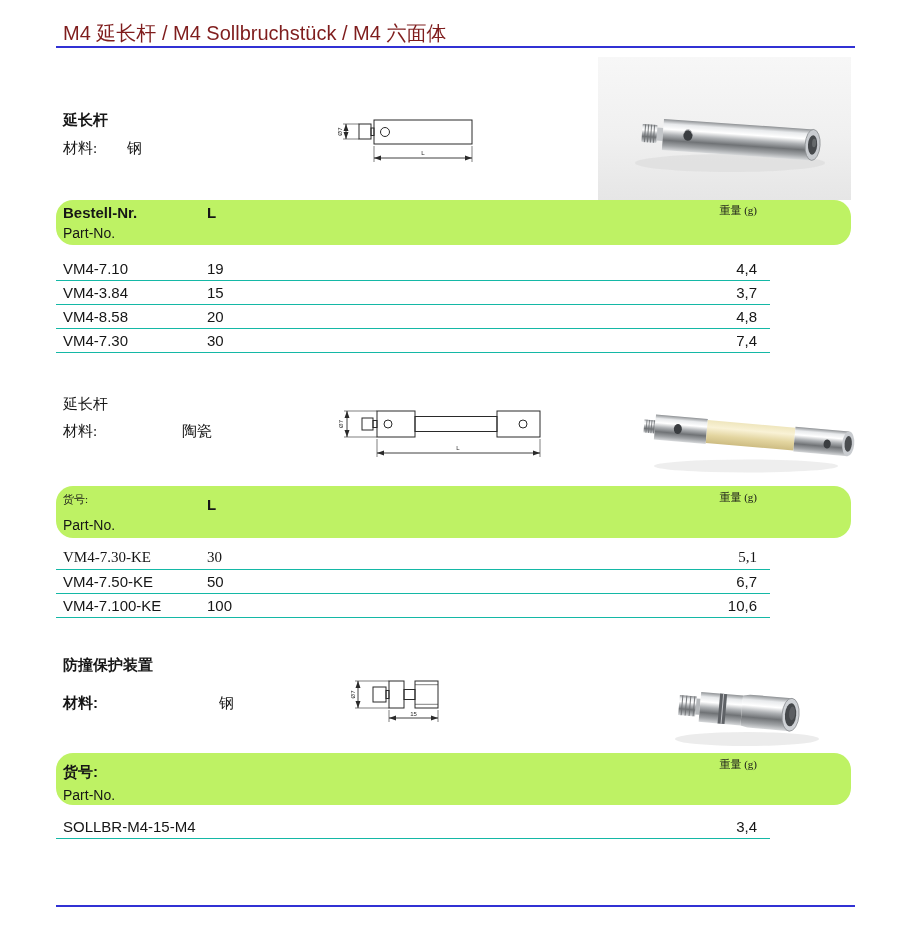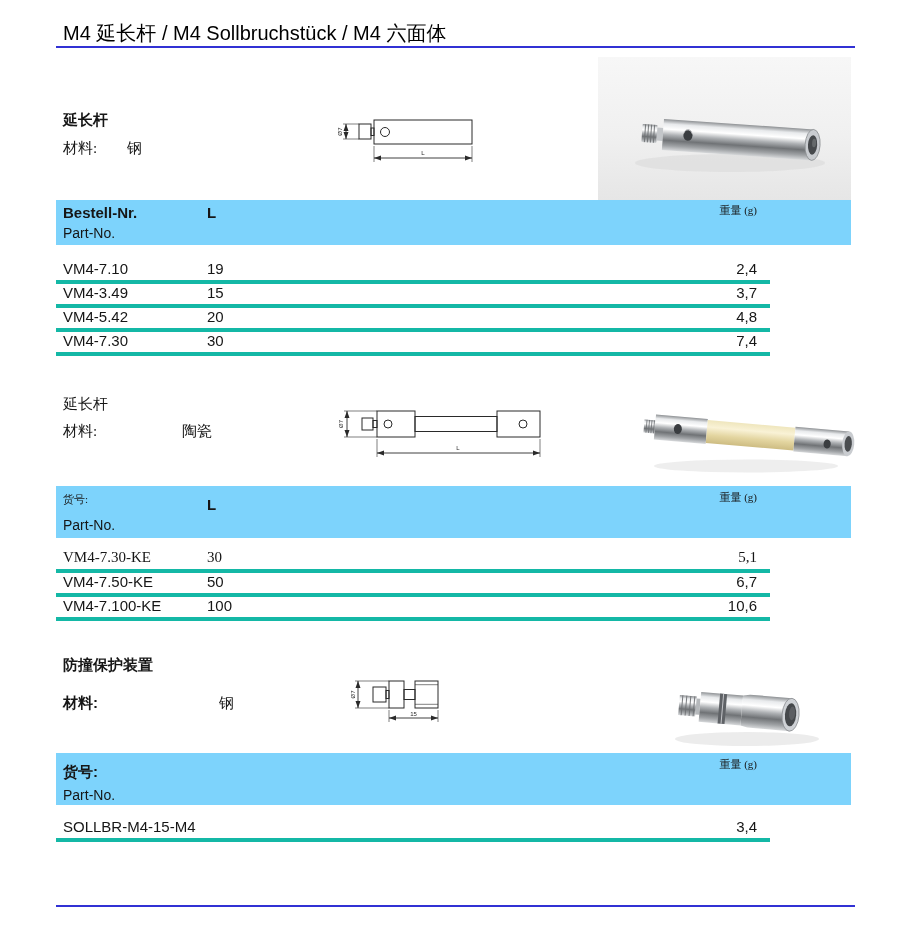--- a/index.html
+++ b/index.html
@@ -1,31 +1,31 @@
 <!DOCTYPE html>
 <html><head>
 <meta charset="utf-8">
 <style>
   html,body{margin:0;padding:0;}
   body{width:900px;height:925px;background:#ffffff;position:relative;overflow:hidden;
        font-family:"Liberation Sans",sans-serif;color:#161616;}
   .abs{position:absolute;}
-  .title{font-size:20px;color:#000000;white-space:nowrap;}
+  .title{font-size:20px;color:#7f1d1d;white-space:nowrap;}
   .rule{background:#3131d4;height:2px;}
   .photo-box{background:linear-gradient(180deg,#f7f7f7 0%,#f0f0f0 55%,#e6e6e6 100%);}
   .sec-head-bold{font-size:15px;font-weight:bold;font-family:"Liberation Sans",sans-serif;}
   .sec-head-serif{font-size:15px;font-weight:normal;font-family:"Liberation Serif",serif;}
   .mat-serif{font-size:15px;font-family:"Liberation Serif",serif;}
   .mat-bold{font-size:15px;font-weight:bold;}
-  .graybar{background:#7dd3fc;}
+  .graybar{background:#bef264;border-radius:17px;}
   .th-bold{font-size:15px;font-weight:bold;}
   .th-serif{font-size:11px;font-family:"Liberation Serif",serif;font-weight:normal;}
   .th-sub{font-size:14px;}
   .trow{position:absolute;left:56px;width:714px;height:23px;line-height:23px;
-        font-size:15px;border-bottom:4px solid #14b8a6;}
+        font-size:15px;border-bottom:1px solid #14b8a6;}
   .trow .c1{position:absolute;left:7px;}
   .trow .c2{position:absolute;left:151px;}
   .trow .c3{position:absolute;right:13px;}
   svg text{font-family:"Liberation Sans",sans-serif;fill:#2a2a2a;}
   .draw{stroke:#2a2a2a;fill:none;stroke-width:1;}
   .draw-thin{stroke:#2a2a2a;fill:none;stroke-width:0.6;}
   .dim{stroke:#2a2a2a;fill:none;stroke-width:0.9;}
 </style>
 </head>
 <body>
@@ -96,29 +96,29 @@
 <div class="abs graybar" style="left:56px;top:200px;width:795px;height:45px;">
   <div class="abs th-bold" style="left:7px;top:4px;">Bestell-Nr.</div>
   <div class="abs th-bold" style="left:151px;top:4px;">L</div>
   <div class="abs th-serif" style="right:94px;top:3px;">重量 (g)</div>
   <div class="abs th-sub" style="left:7px;top:25px;">Part-No.</div>
 </div>
 
 <div class="trow" style="top:257px;">
   <span class="c1">VM4-7.10</span>
   <span class="c2">19</span>
-  <span class="c3">2,4</span>
+  <span class="c3">4,4</span>
 </div>
 <div class="trow" style="top:281px;">
-  <span class="c1">VM4-3.49</span>
+  <span class="c1">VM4-3.84</span>
   <span class="c2">15</span>
   <span class="c3">3,7</span>
 </div>
 <div class="trow" style="top:305px;">
-  <span class="c1">VM4-5.42</span>
+  <span class="c1">VM4-8.58</span>
   <span class="c2">20</span>
   <span class="c3">4,8</span>
 </div>
 <div class="trow" style="top:329px;">
   <span class="c1">VM4-7.30</span>
   <span class="c2">30</span>
   <span class="c3">7,4</span>
 </div>
 
 <div class="abs sec-head-serif" style="left:63px;top:395px;">延长杆</div>

